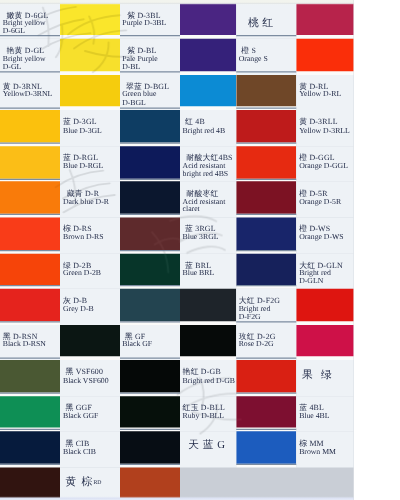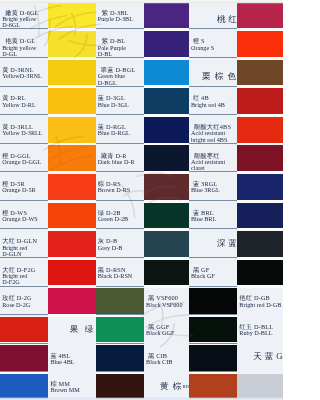--- a/index.html
+++ b/index.html
@@ -12,21 +12,21 @@
         grid-template-rows:repeat(14,28.57px);
         gap:0;}
   .cell{position:relative;overflow:hidden;box-sizing:border-box;}
   .txt{background:#eef2f6;
        padding:4.2px 0px 0 2.2px;}
   .sw{background:#fbfbfa;}
   .sw>i{display:block;height:28.3px;width:100%;margin-top:-2.6px;}
   .txt>div{line-height:6.3px;height:6.3px;white-space:nowrap;}
   .txt .l{font-size:6.2px;color:#232c49;font-family:"Liberation Serif",serif;}
   .txt .cn{font-size:6.3px;letter-spacing:.15px;}
-  .txt.big{padding-top:5.0px;padding-left:3px;text-align:right;}
+  .txt.big{padding-top:5.0px;padding-left:3px;}
   .txt.big>div{line-height:9px;height:9px;}
   .txt.big .cn{font-size:8.6px;letter-spacing:2.2px;}
   .txt.big .sfx{font-size:4.6px;position:relative;top:-1.4px;letter-spacing:0;}
   .wm{position:absolute;left:0;top:0;width:283px;height:400px;pointer-events:none;
       overflow:hidden;mix-blend-mode:luminosity;opacity:.20;}
   .wm svg{position:absolute;left:0;top:0;}
   .rules{position:absolute;left:0;top:0;width:283px;height:400px;pointer-events:none;}
   .rules i{position:absolute;height:0.9px;background:#7c8ca0;}
   .edge{position:absolute;left:0;width:283px;pointer-events:none;}
   .edge.top{top:0;height:4px;background:linear-gradient(#f2f4ee 0,#f2f4ee 45%,rgba(242,244,238,0) 100%);}
@@ -89,23 +89,20 @@
         <i style="background:#F5CC0D"></i>
       </div>
     <div class="cell txt">
         <div><span class="l cn" style="margin-left:3px">翠蓝  D-BGL</span></div>
         <div><span class="l en">Green blue</span></div>
         <div><span class="l en">D-BGL</span></div>
       </div>
     <div class="cell sw">
         <i style="background:#0C8BD4"></i>
       </div>
-    <div class="cell txt big">
-        <div><span class="l cn" style="margin-left:3px;position:relative;top:4px;letter-spacing:1px">栗 棕 色</span></div>
-      </div>
     <div class="cell sw">
         <i style="background:#6F4728"></i>
       </div>
     <div class="cell txt">
         <div><span class="l cn" style="margin-left:0px">黄 D-RL</span></div>
         <div><span class="l en">Yellow D-RL</span></div>
       </div>
     <div class="cell sw">
         <i style="background:#FBC10D"></i>
       </div>
@@ -216,23 +213,20 @@
       </div>
     <div class="cell sw">
         <i style="background:#E5231D"></i>
       </div>
     <div class="cell txt">
         <div><span class="l cn" style="margin-left:0px">灰 D-B</span></div>
         <div><span class="l en">Grey D-B</span></div>
       </div>
     <div class="cell sw">
         <i style="background:#234450"></i>
-      </div>
-    <div class="cell txt big">
-        <div><span class="l cn" style="margin-left:2px;letter-spacing:0.3px">深  蓝</span></div>
       </div>
     <div class="cell sw">
         <i style="background:#1E242A"></i>
       </div>
     <div class="cell txt">
         <div><span class="l cn" style="margin-left:0px">大红 D-F2G</span></div>
         <div><span class="l en">Bright red</span></div>
         <div><span class="l en">D-F2G</span></div>
       </div>
     <div class="cell sw">

